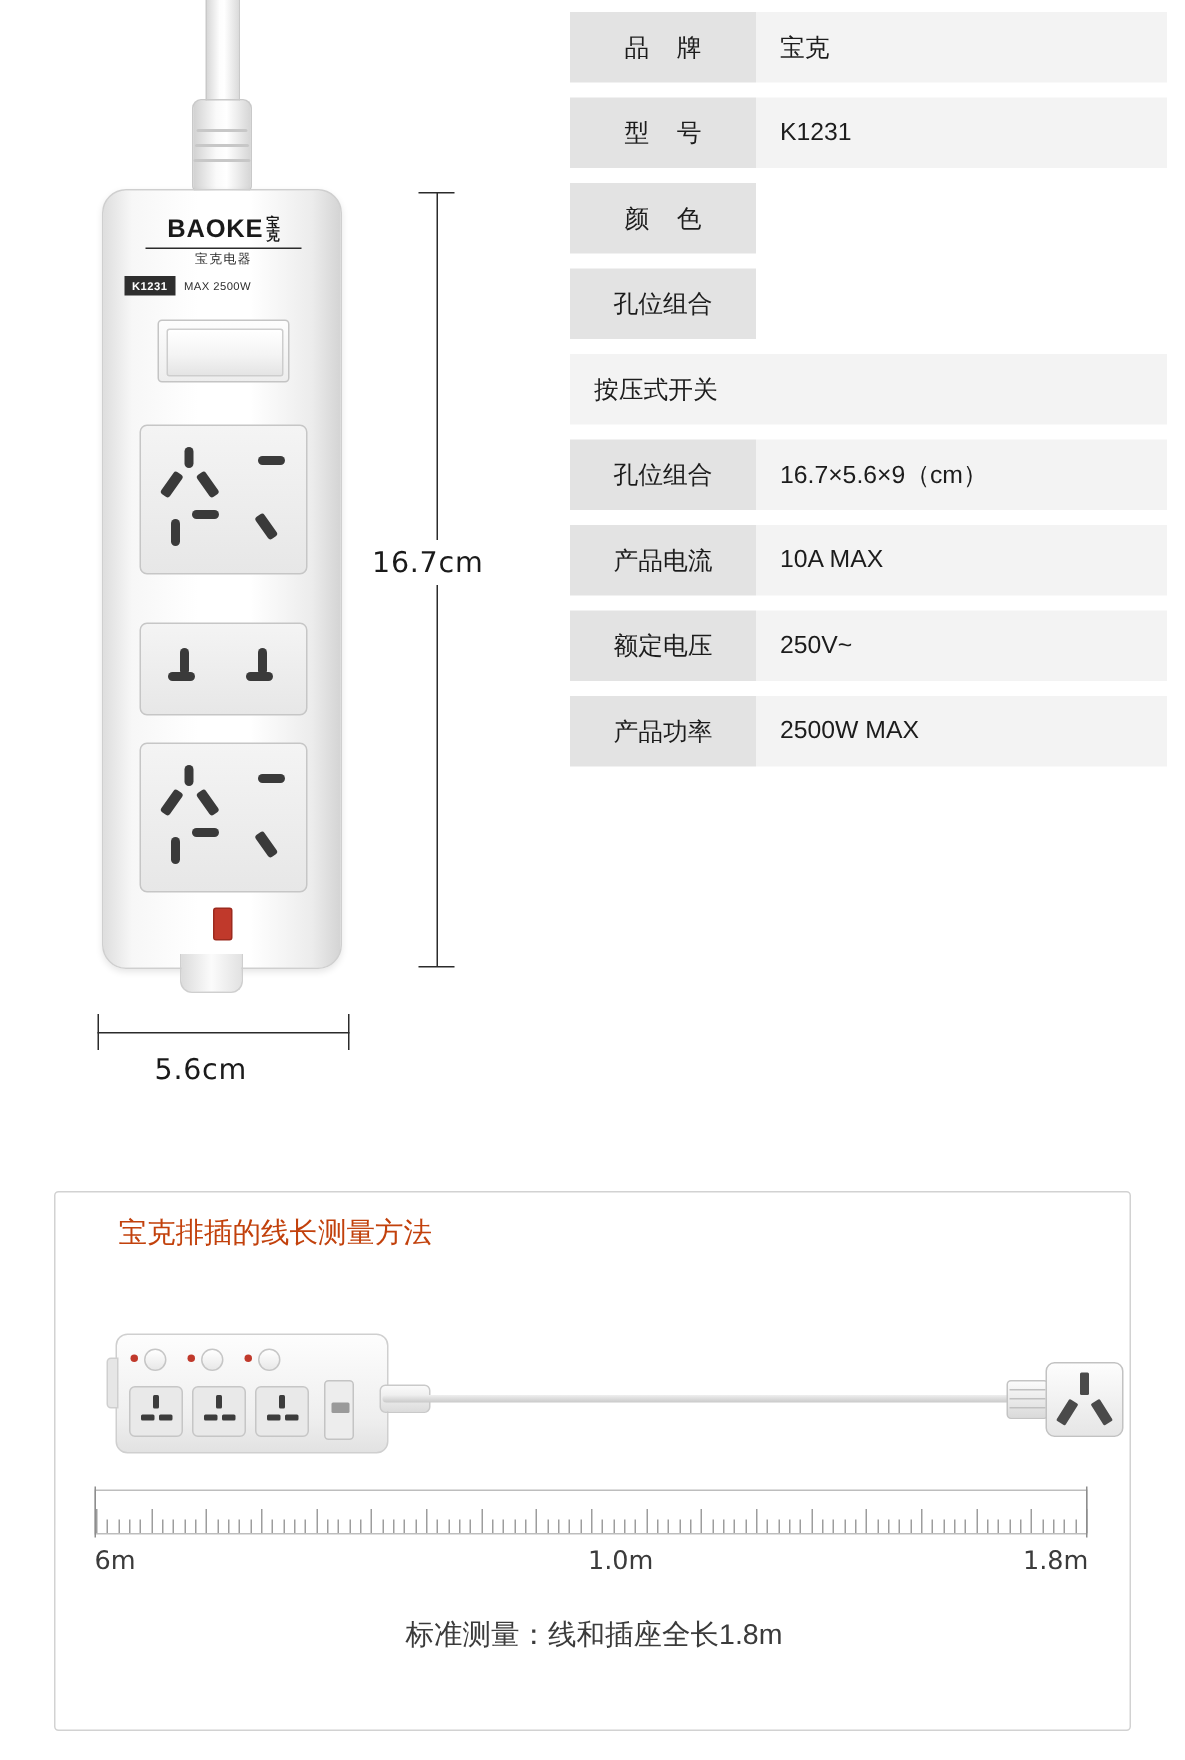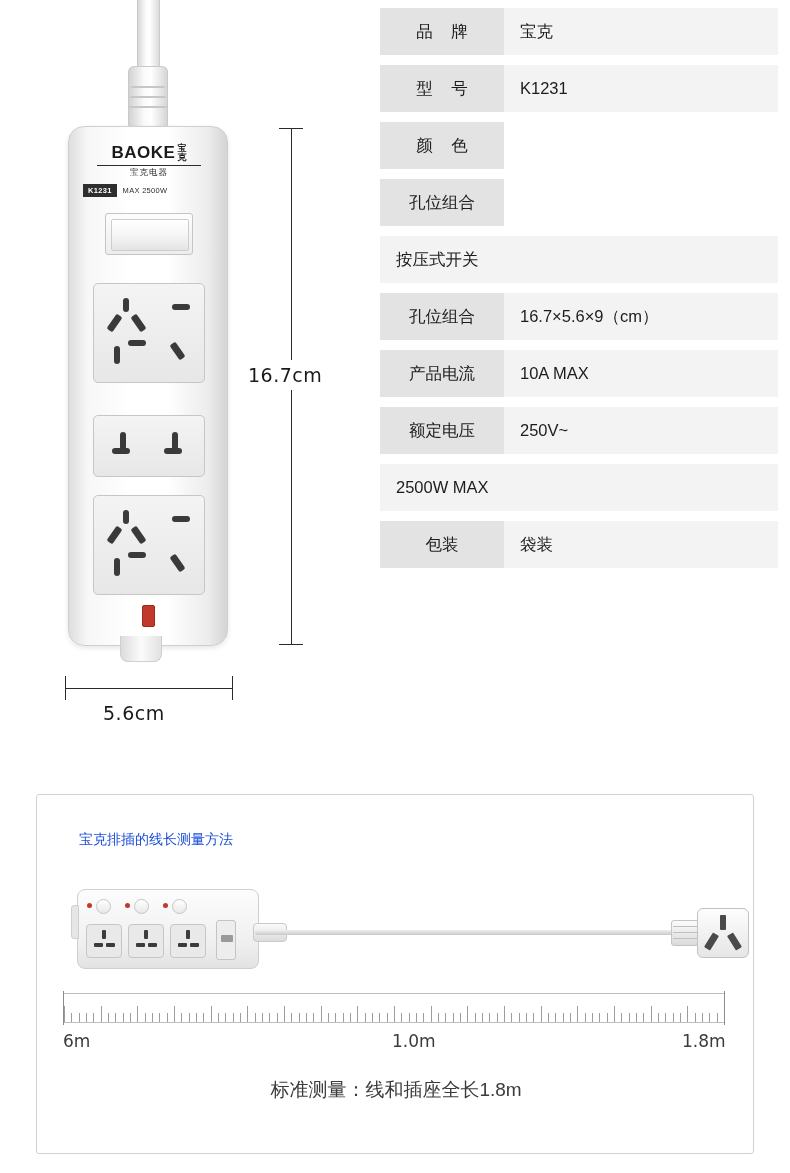--- a/index.html
+++ b/index.html
@@ -286,23 +286,23 @@
     position: absolute;
     left: 36px; top: 794px;
     width: 718px;
     height: 360px;
     border: 1px solid #d2d2d2;
     border-radius: 3px;
     background: #fff;
   }
   #bottom-title {
     position: absolute;
-    left: 42px; top: 36px;
-    font-size: 14px;
-    color: #1d4ed8;
+    left: 42px; top: 14px;
+    font-size: 19px;
+    color: #c2410c;
   }
 
   
   .mini-strip {
     position: absolute;
     left: 40px; top: 94px;
     width: 182px; height: 80px;
     background: linear-gradient(to bottom,#fdfdfd,#efefef 70%,#e2e2e2);
     border: 1px solid #cfcfcf;
     border-radius: 8px;
@@ -563,25 +563,22 @@
       </div>
       <div class="spec-row">
         <div class="spec-label">产品电流</div>
         <div class="spec-value">10A MAX</div>
       </div>
       <div class="spec-row">
         <div class="spec-label">额定电压</div>
         <div class="spec-value">250V~</div>
       </div>
       <div class="spec-row">
+        <div class="spec-label">产品功率</div>
         <div class="spec-value">2500W MAX</div>
-      </div>
-      <div class="spec-row">
-        <div class="spec-label">包装</div>
-        <div class="spec-value">袋装</div>
       </div>
 
     </div>
   </div>
 
   <div id="bottom-panel">
 
     <div id="bottom-title">宝克排插的线长测量方法</div>
 
     <div class="mini-strip">

